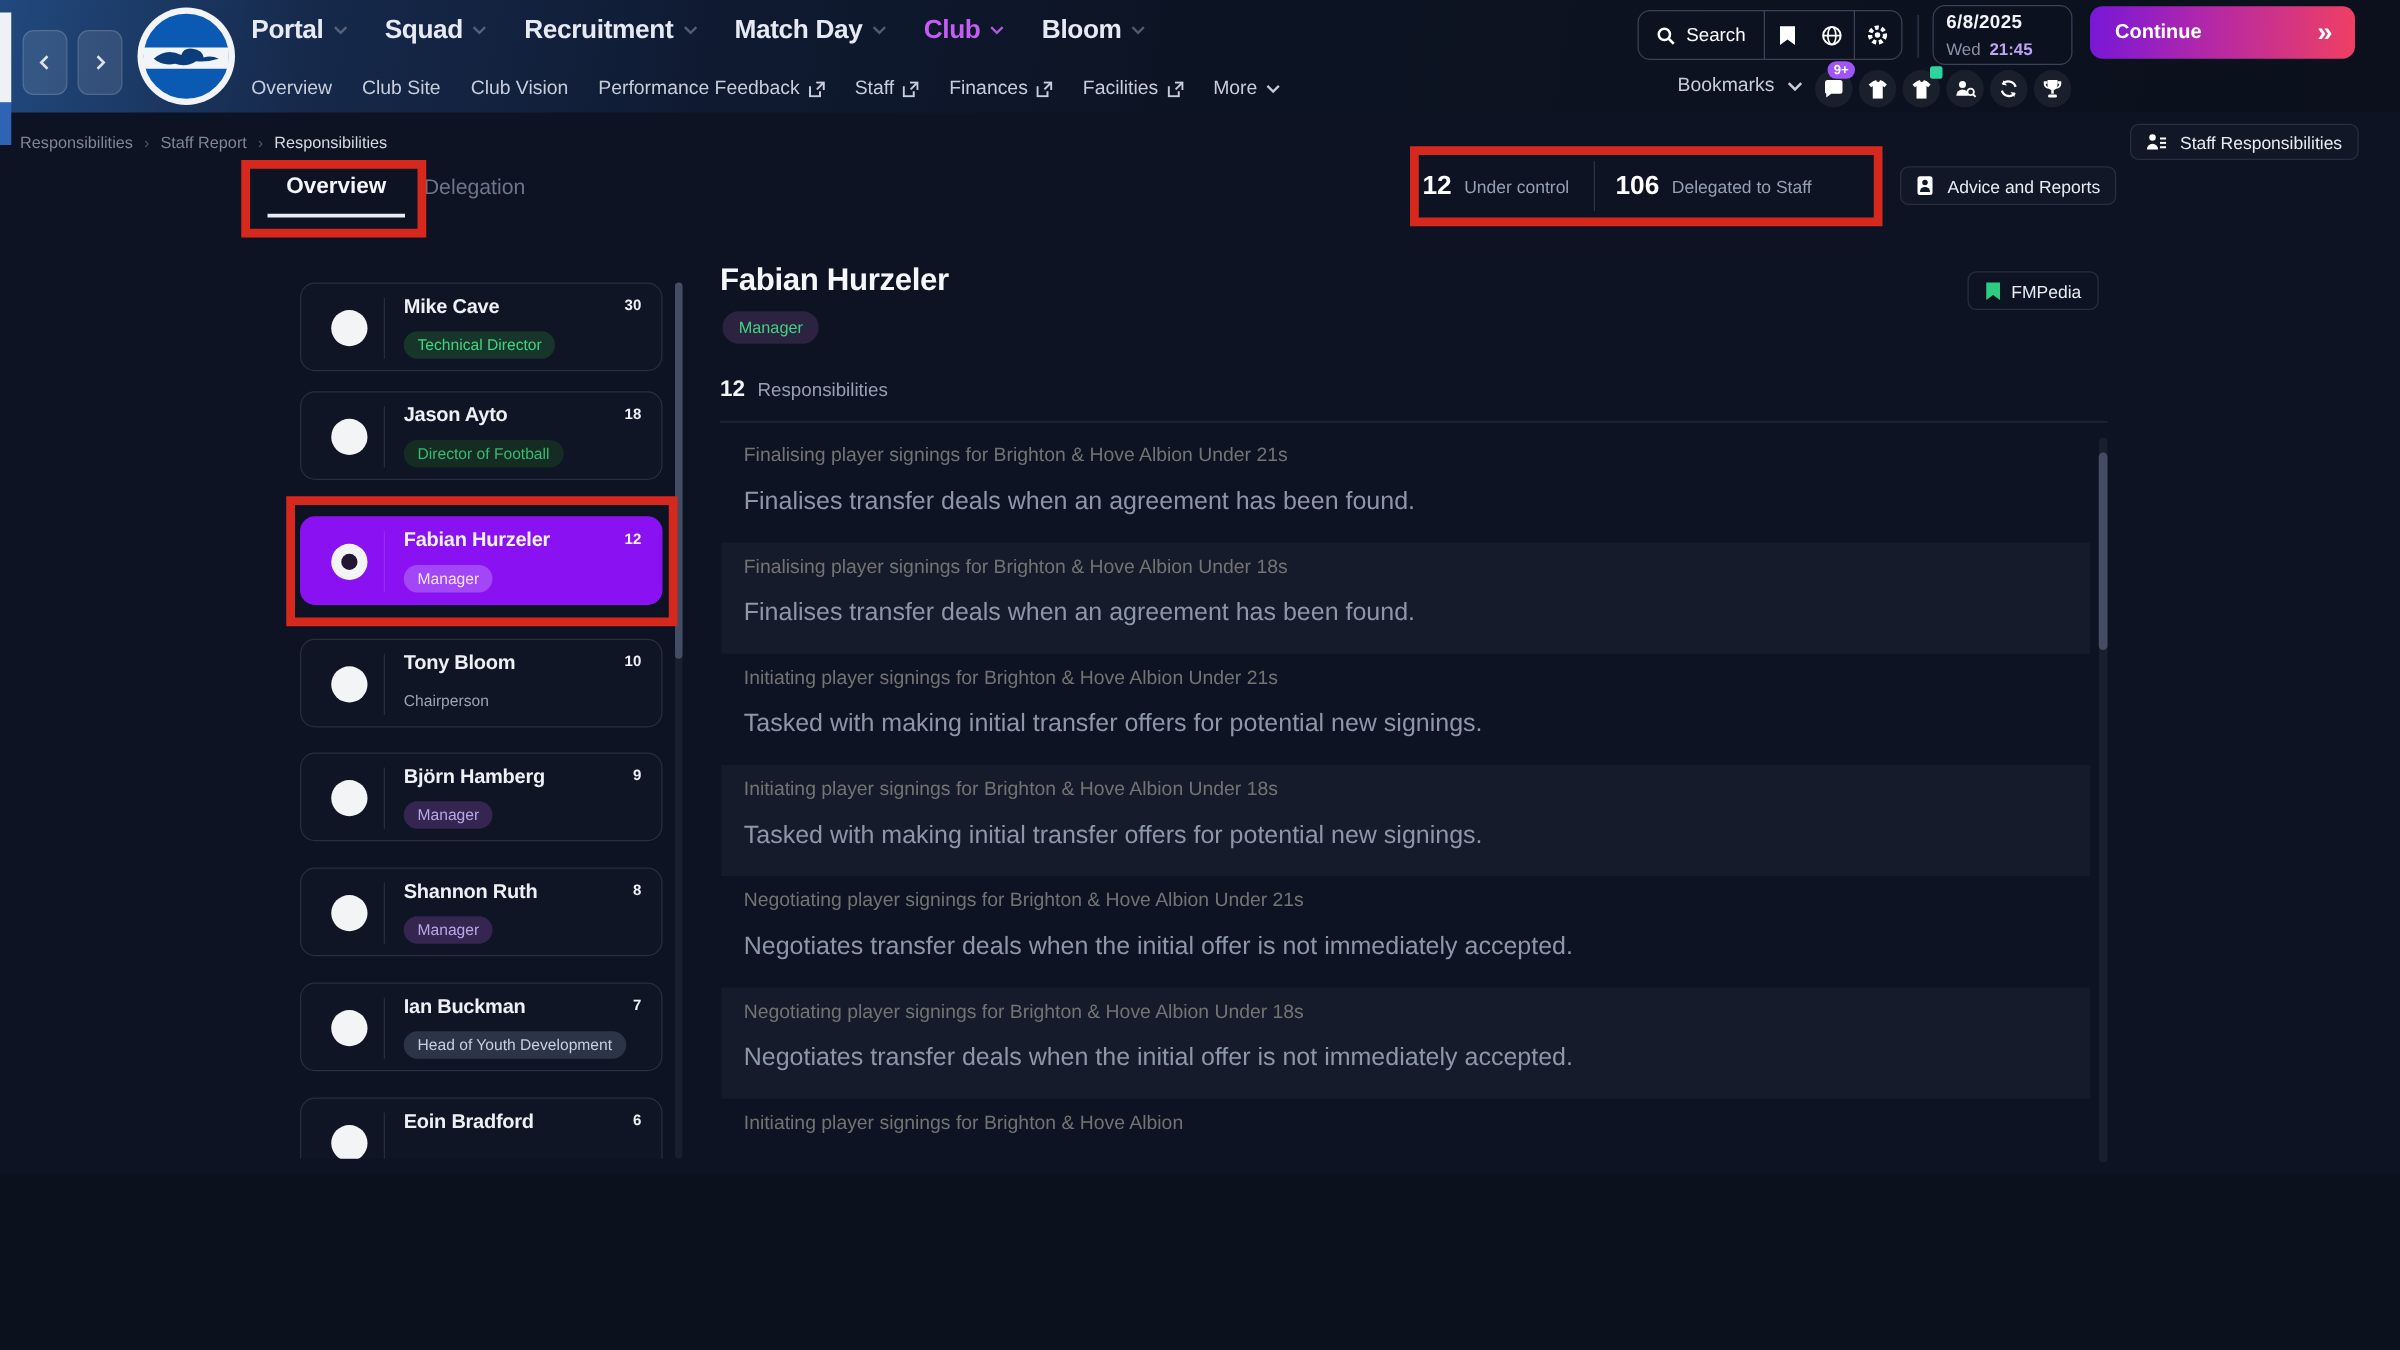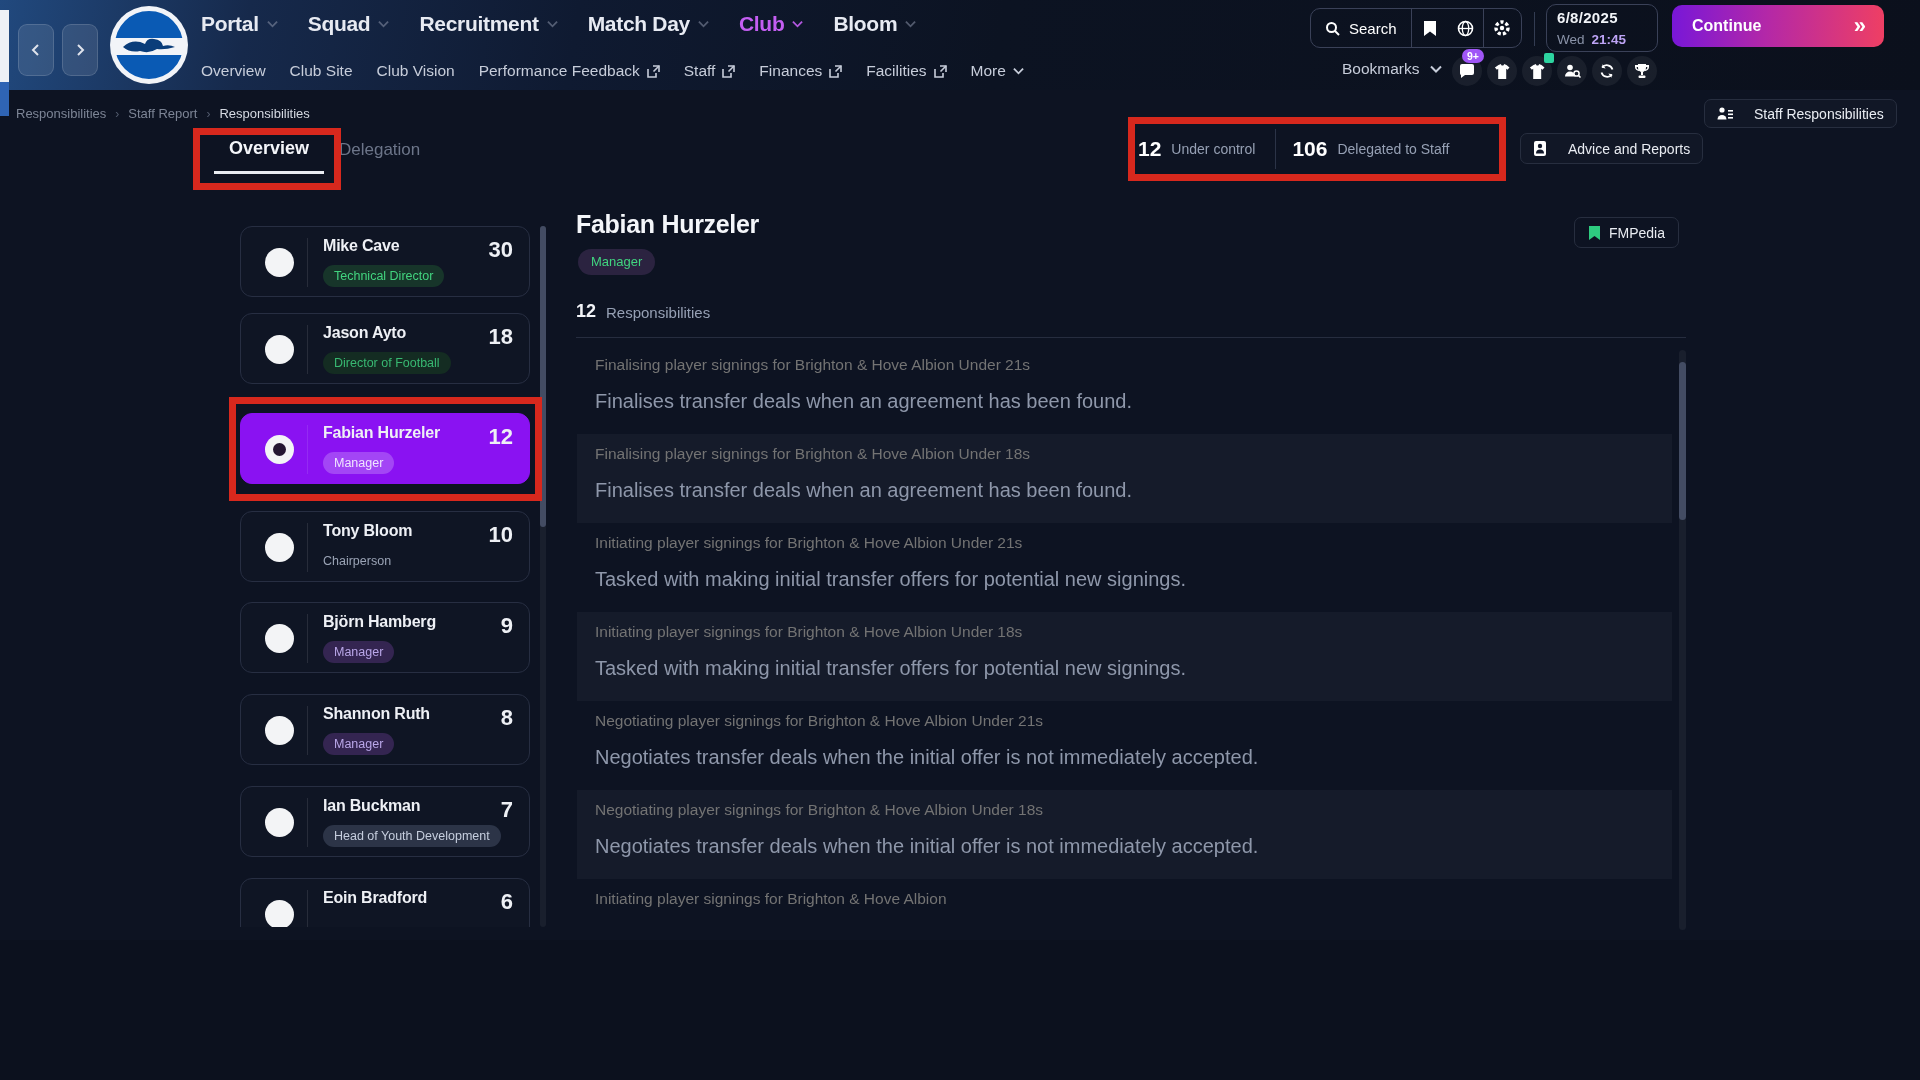--- a/index.html
+++ b/index.html
@@ -61,41 +61,41 @@
   #breadcrumb .sep { color:#525b6e; font-size:12px; }
   #tab-overview { position:absolute; left:229px; top:138px; font-size:18px; font-weight:bold; color:#f4f6fa; cursor:pointer; }
   #tab-underline { position:absolute; left:214px; top:171px; width:110px; height:3px; background:#e9ecf2; }
   #tab-delegation { position:absolute; left:339px; top:140px; font-size:17px; color:#6c7589; cursor:pointer; }
 
   
   #stats-box { position:absolute; left:1138px; top:126px; width:358px; height:46px; display:flex; align-items:center; }
   .stat-val { font-size:21px; font-weight:bold; color:#fff; }
   .stat-lbl { font-size:14px; color:#96a0b4; margin-left:10px; }
   #stats-div { width:1px; height:40px; background:#2b3347; margin:0 16px 0 20px; }
-  .hdr-btn { position:absolute; display:flex; align-items:center; gap:21px; border:1px solid #272e3f;
+  .hdr-btn { position:absolute; display:flex; align-items:center; gap:11px; border:1px solid #272e3f;
     background:rgba(255,255,255,.02); border-radius:7px; color:#e9ecf2; font-size:14px; padding:0 12px; cursor:pointer; }
   #btn-staff-resp { left:1704px; top:99px; height:29px; }
   #btn-advice { left:1520px; top:133px; height:31px; }
 
   
   .red-box { position:absolute; border:7px solid #d7281d; z-index:40; pointer-events:none; }
   #red-overview { left:193px; top:128px; width:148px; height:62px; }
   #red-fabian { left:229px; top:397px; width:313px; height:104px; }
   #red-stats { left:1128px; top:117px; width:378px; height:64px; }
 
   
   #staff-list { position:absolute; left:238px; top:224px; width:310px; height:703px; overflow:hidden; }
   .staff-card { position:absolute; left:2px; width:290px; height:71px; border:1px solid #272e42; border-radius:12px;
     background:rgba(255,255,255,.012); cursor:pointer; }
   .staff-card.selected { background:#8a12f2; border-color:#8a12f2; }
   .radio { position:absolute; left:24px; top:21px; width:29px; height:29px; border-radius:50%; background:#f3f4f6; }
   .radio.on::after { content:""; position:absolute; left:8px; top:8px; width:13px; height:13px; border-radius:50%; background:#241632; }
   .card-div { position:absolute; left:66px; top:11px; width:1px; height:49px; background:rgba(255,255,255,.10); }
   .staff-name { position:absolute; left:82px; top:10px; font-size:16px; font-weight:bold; color:#eef0f5; letter-spacing:-.2px; }
-  .staff-count { position:absolute; right:16px; top:10px; font-size:22px; font-weight:bold; color:#eef0f5; }
+  .staff-count { position:absolute; right:16px; top:10px; font-size:12px; font-weight:bold; color:#eef0f5; }
   .role-badge { position:absolute; left:82px; top:38px; height:22px; border-radius:11px; padding:0 11px;
     font-size:12.5px; line-height:22px; display:inline-block; }
   .rb-green  { color:#42d47f; background:#17352a; }
   .rb-green2 { color:#38b972; background:#142c22; }
   .rb-purple { color:#b9a6e8; background:#342551; }
   .rb-gray   { color:#c6cede; background:#2c3447; }
   .rb-plain  { color:#9aa3b5; background:transparent; padding:0; }
   .rb-onsel  { color:#efe4ff; background:rgba(255,255,255,.22); }
   #staff-scroll { position:absolute; left:540px; top:226px; width:6px; height:701px; background:rgba(255,255,255,.05); border-radius:3px; }
   #staff-thumb { position:absolute; left:0; top:0; width:6px; height:301px; background:#434c63; border-radius:3px; }

